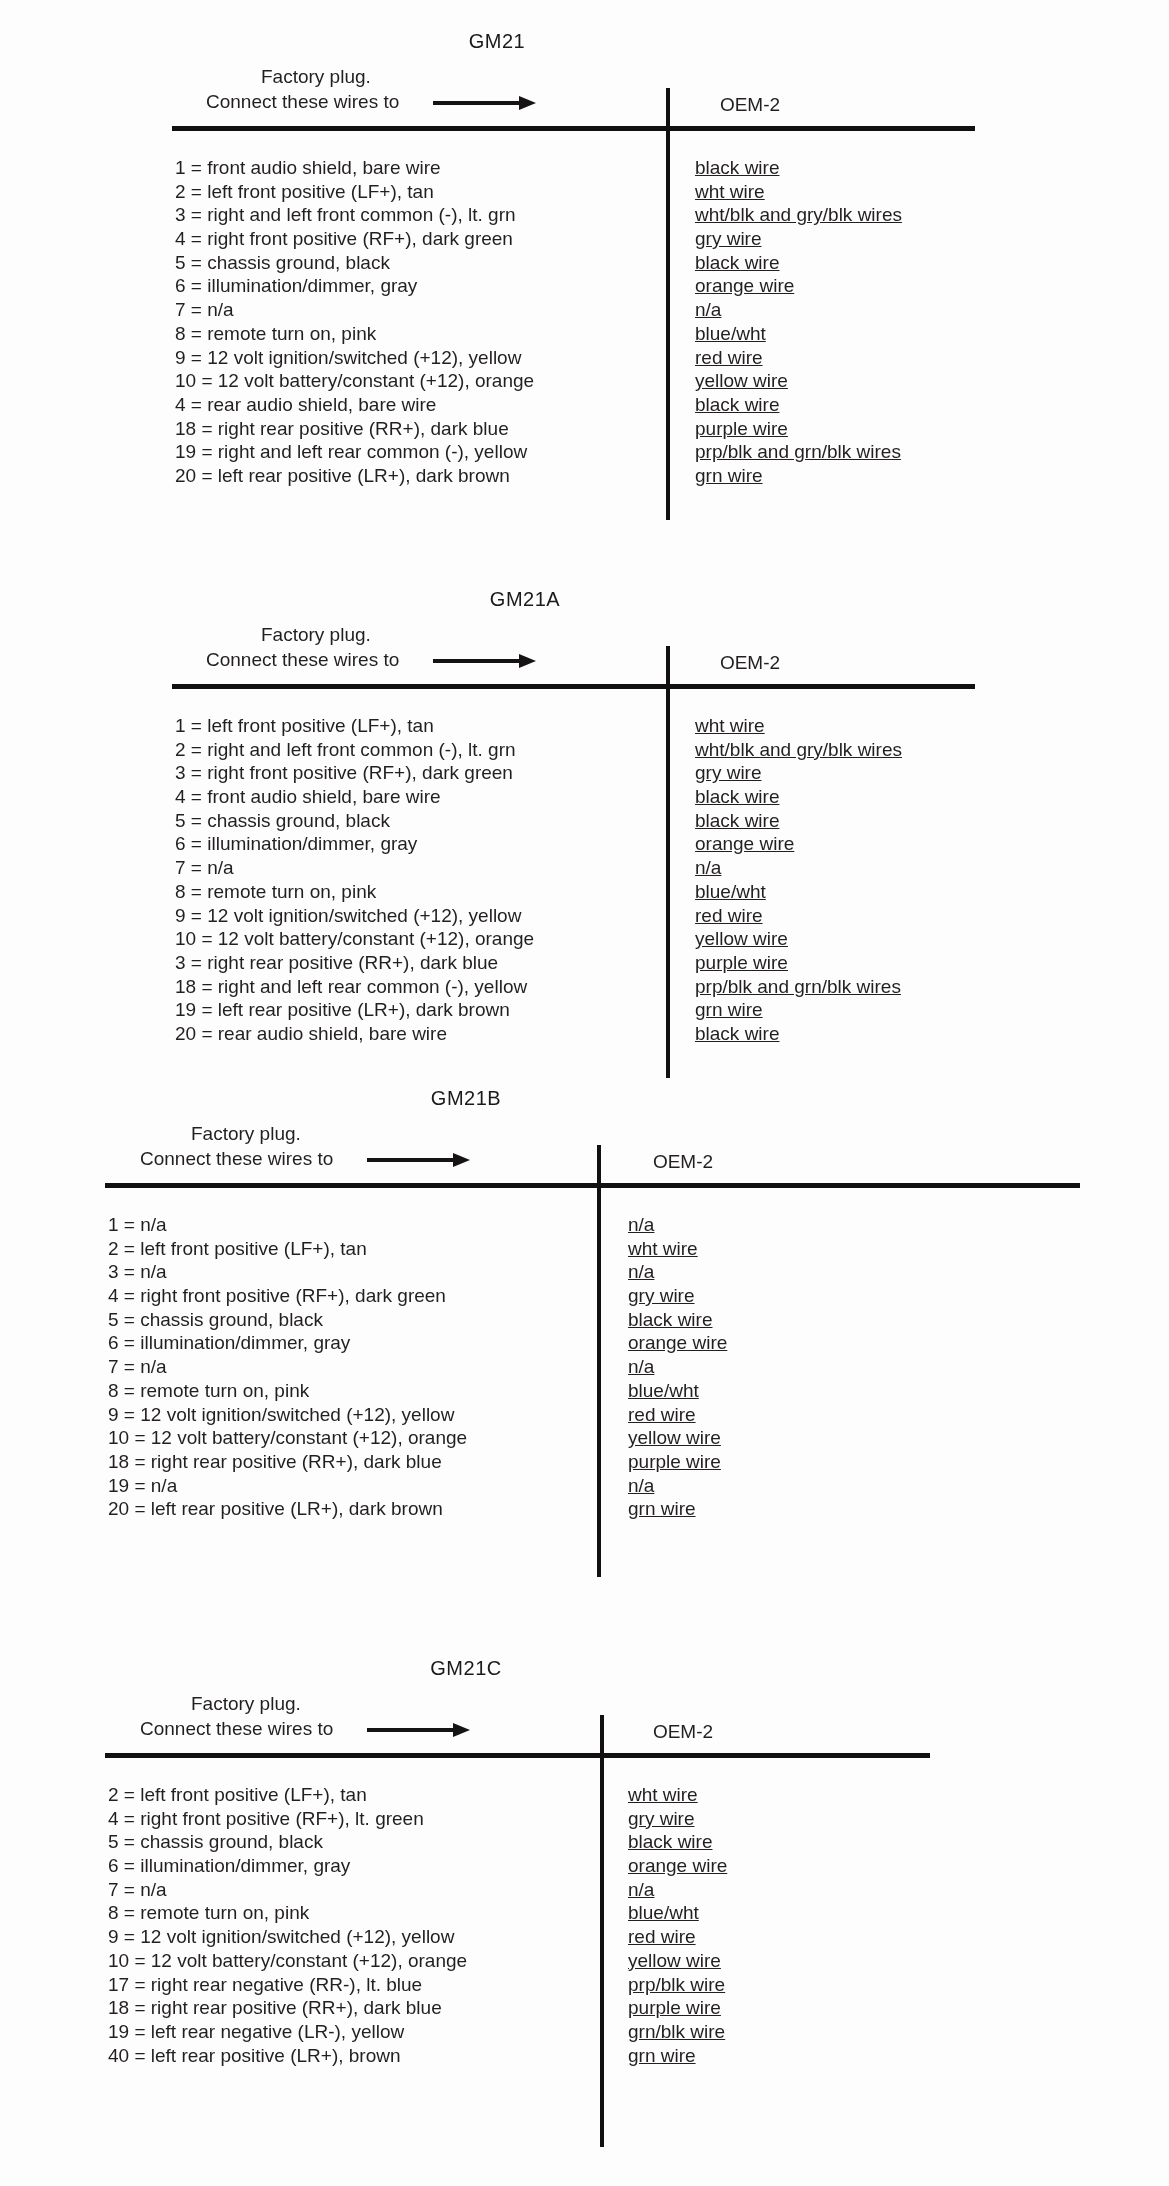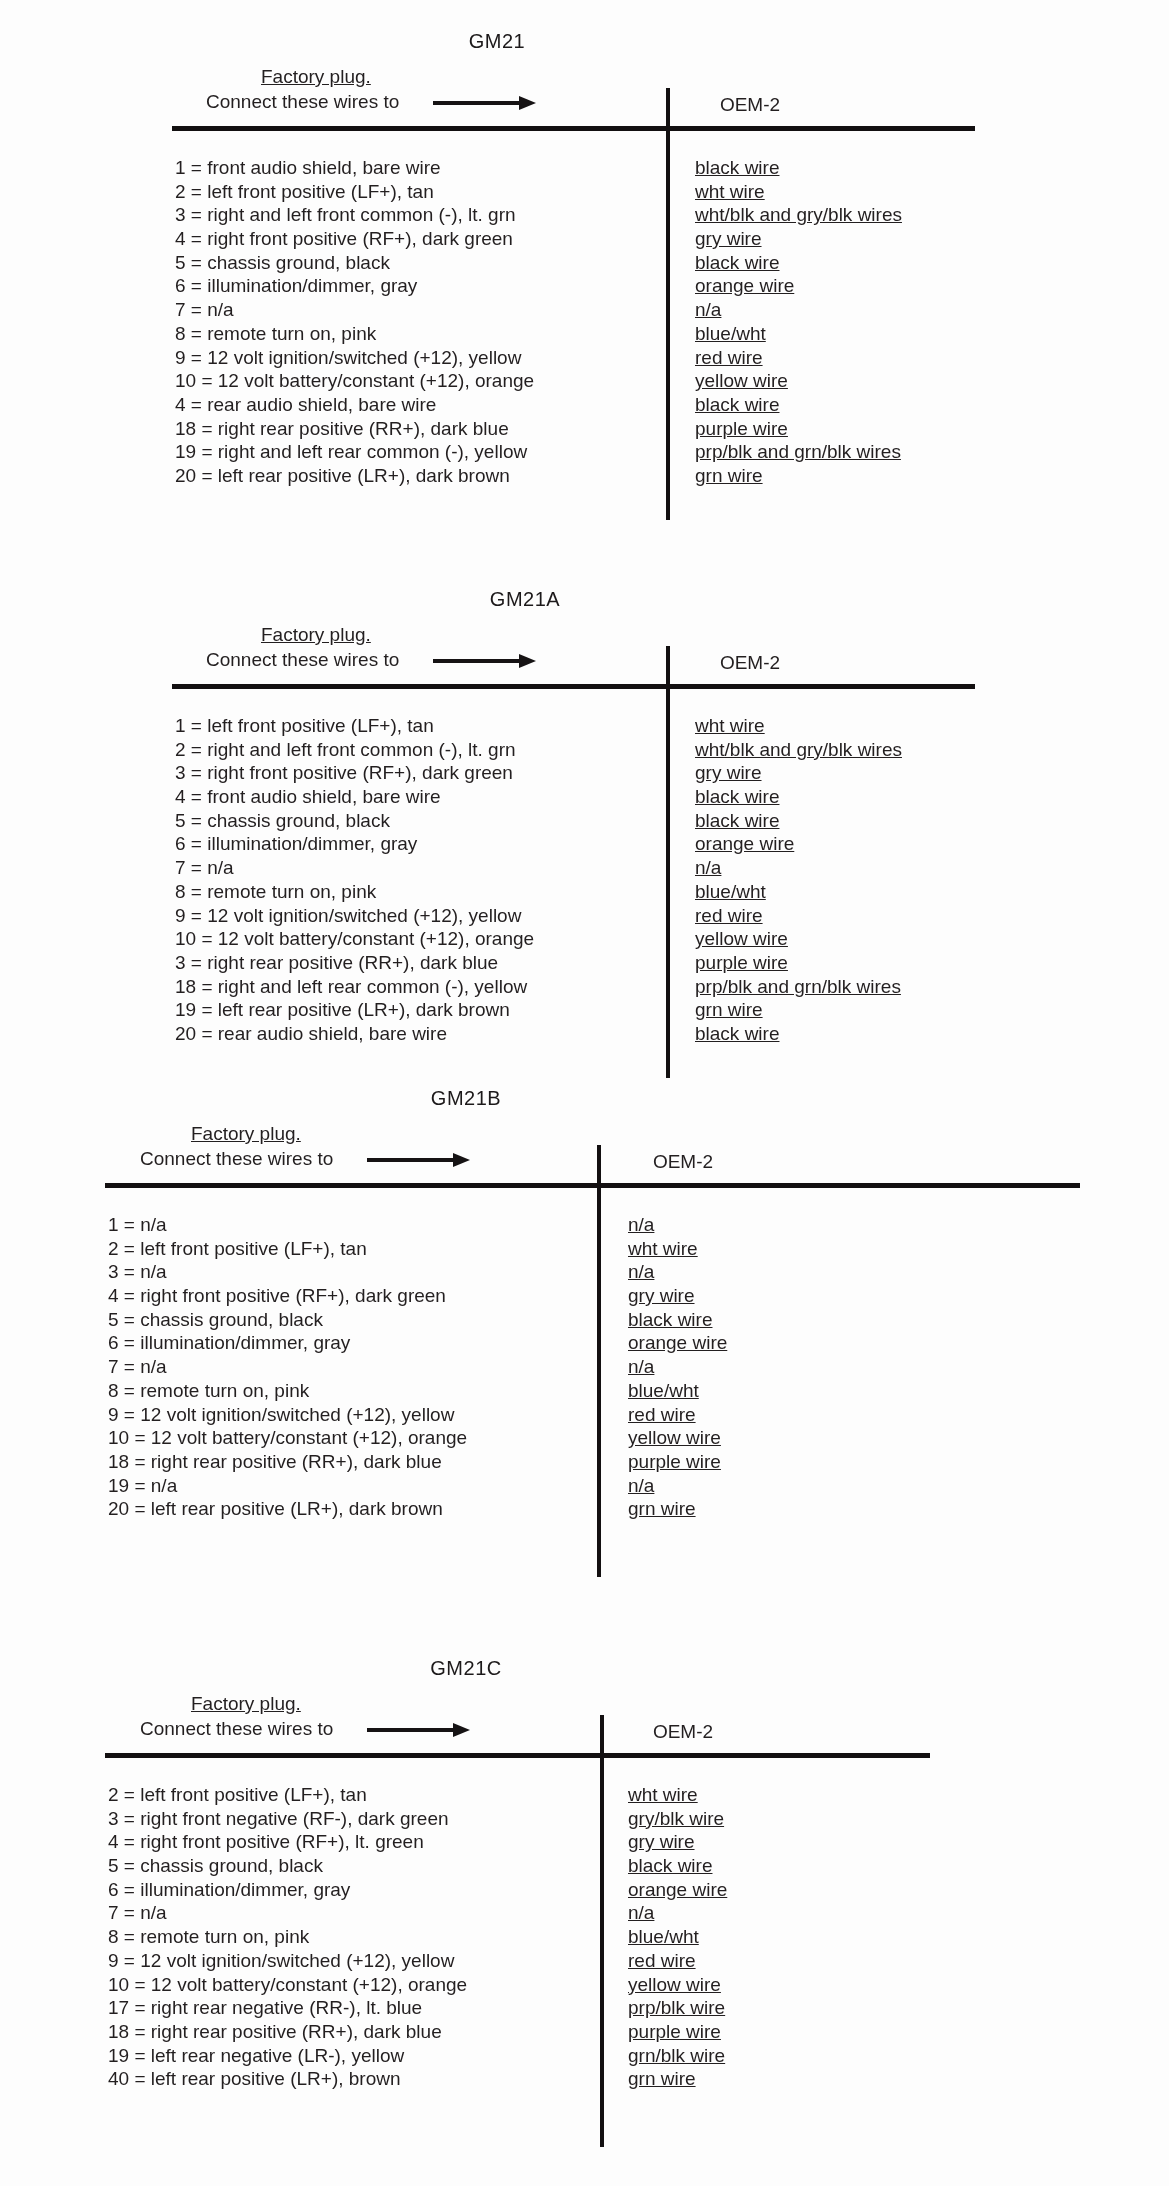--- a/index.html
+++ b/index.html
@@ -43,21 +43,20 @@
     text-align: center;
     font-size: 20px;
     letter-spacing: 0.5px;
     color: #1c191a;
   }
   .factory-line {
     position: absolute;
     top: 36px;
     left: var(--factory-left);
     font-size: 19px;
-    text-decoration: underline;
   }
   .connect-line {
     position: absolute;
     top: 61px;
     left: var(--connect-left);
     font-size: 19px;
     display: flex;
     align-items: center;
     white-space: nowrap;
   }
@@ -345,24 +344,20 @@
   </div>
   <div class="oem-label">OEM-2</div>
   <div class="hrule"></div>
   <div class="vdivider"></div>
   <div class="rows">
       <div class="row">
         <span class="cell-factory">2 = left front positive (LF+), tan</span>
         <span class="cell-oem">wht wire</span>
       </div>
       <div class="row">
-        <span class="cell-factory">3 = right front negative (RF-), dark green</span>
-        <span class="cell-oem">gry/blk wire</span>
-      </div>
-      <div class="row">
         <span class="cell-factory">4 = right front positive (RF+), lt. green</span>
         <span class="cell-oem">gry wire</span>
       </div>
       <div class="row">
         <span class="cell-factory">5 = chassis ground, black</span>
         <span class="cell-oem">black wire</span>
       </div>
       <div class="row">
         <span class="cell-factory">6 = illumination/dimmer, gray</span>
         <span class="cell-oem">orange wire</span>

